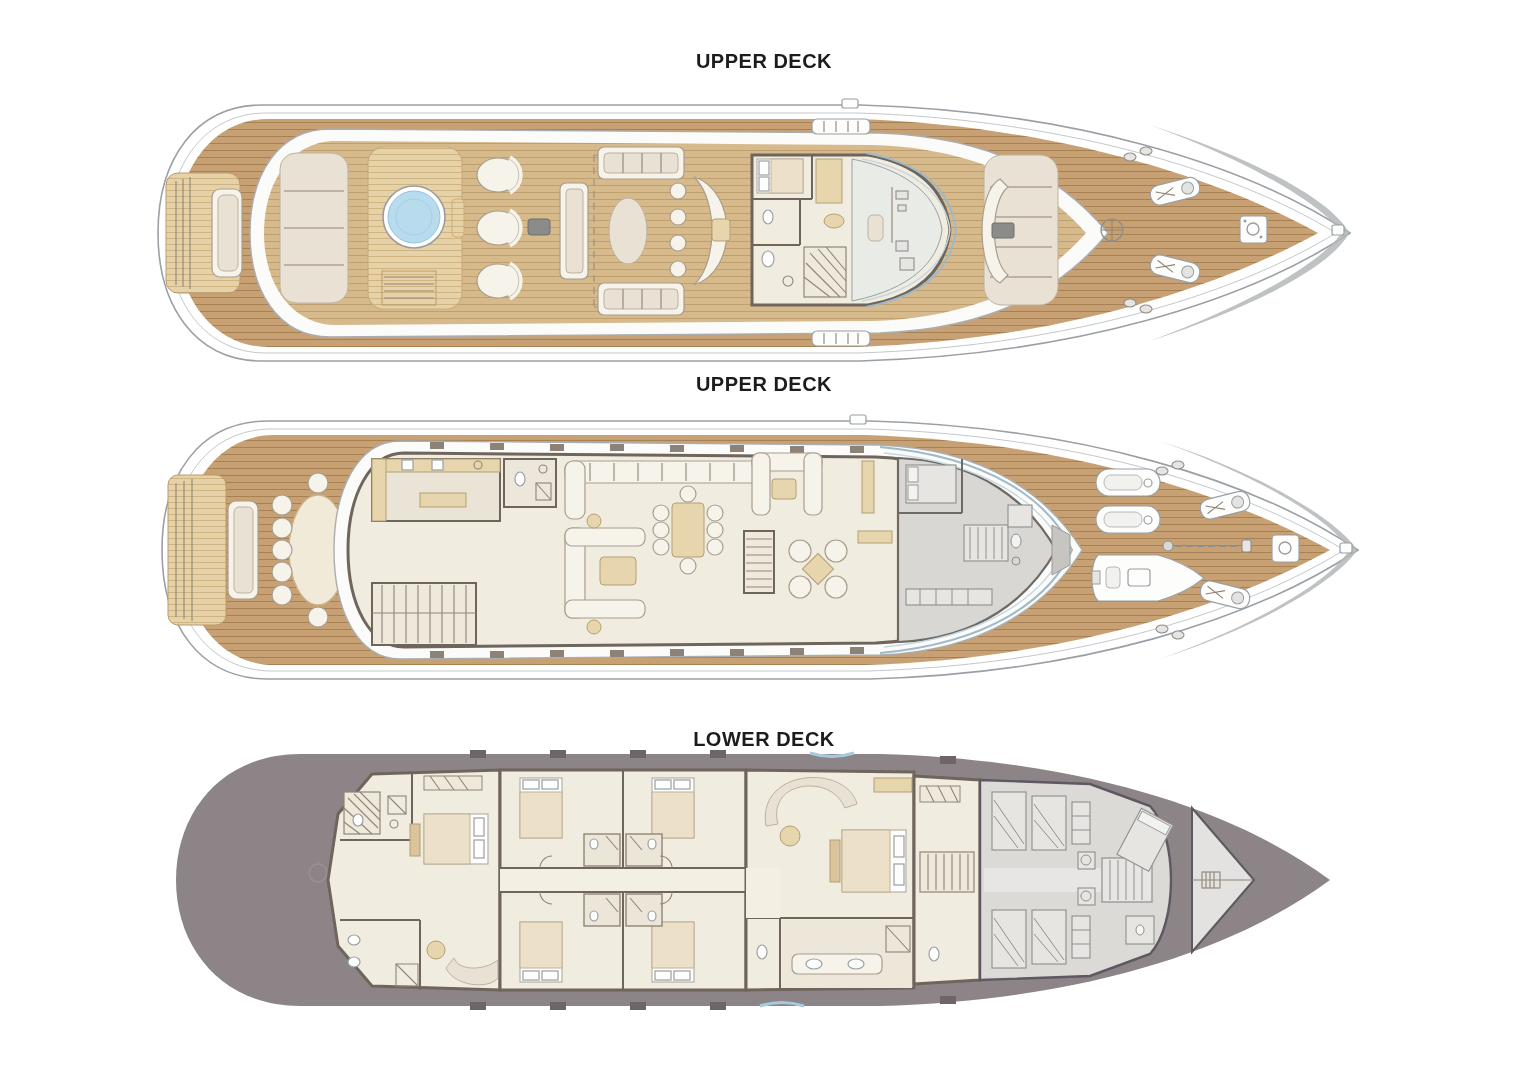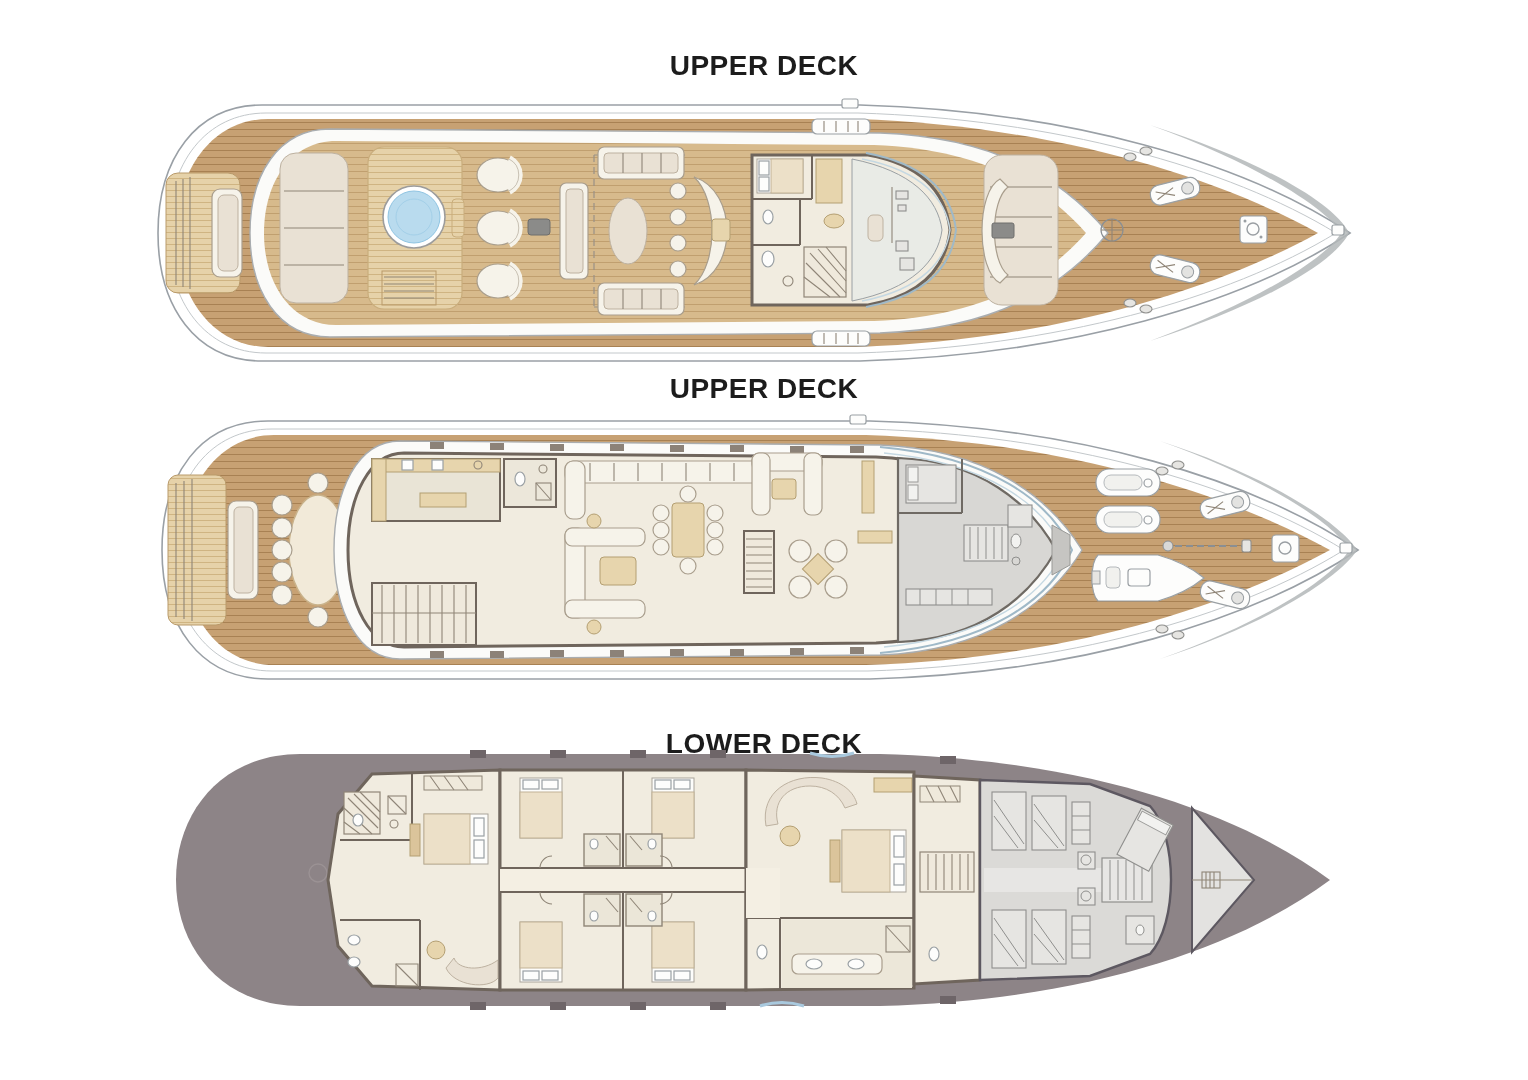--- a/index.html
+++ b/index.html
@@ -1,17 +1,17 @@
 <!DOCTYPE html>
 <html><head>
 <meta charset="utf-8">
 <style>
   html,body{margin:0;padding:0;background:#ffffff;}
   body{width:1528px;height:1080px;position:relative;font-family:"Liberation Sans",sans-serif;overflow:hidden;}
-  .deck-title{position:absolute;width:100%;text-align:center;margin:0;font-weight:700;font-size:28px;letter-spacing:.5px;color:#1c1c1c;font-family:"Liberation Sans",sans-serif;}
+  .deck-title{position:absolute;width:100%;text-align:center;margin:0;font-weight:700;font-size:20px;letter-spacing:.5px;color:#1c1c1c;font-family:"Liberation Sans",sans-serif;}
   .deck-svg{position:absolute;left:0;}
   
   .hullW{fill:#ffffff;stroke:#9aa0a6;stroke-width:1.6;}
   .sheer{fill:none;stroke:#c3c8cb;stroke-width:1;}
   .band{fill:#fbfbf9;stroke:#a9adb0;stroke-width:1.4;}
   .fur{fill:#f6f3ea;stroke:#a99e8d;stroke-width:1.2;}
   .cush{fill:#e9e1d4;stroke:#bdb1a0;stroke-width:1;}
   .tan{fill:#e7d5ad;stroke:#b49f72;stroke-width:1;}
   .wall{fill:#f1ece0;stroke:#6f655c;stroke-width:3;}
   .wall2{fill:none;stroke:#6f655c;stroke-width:2;}

